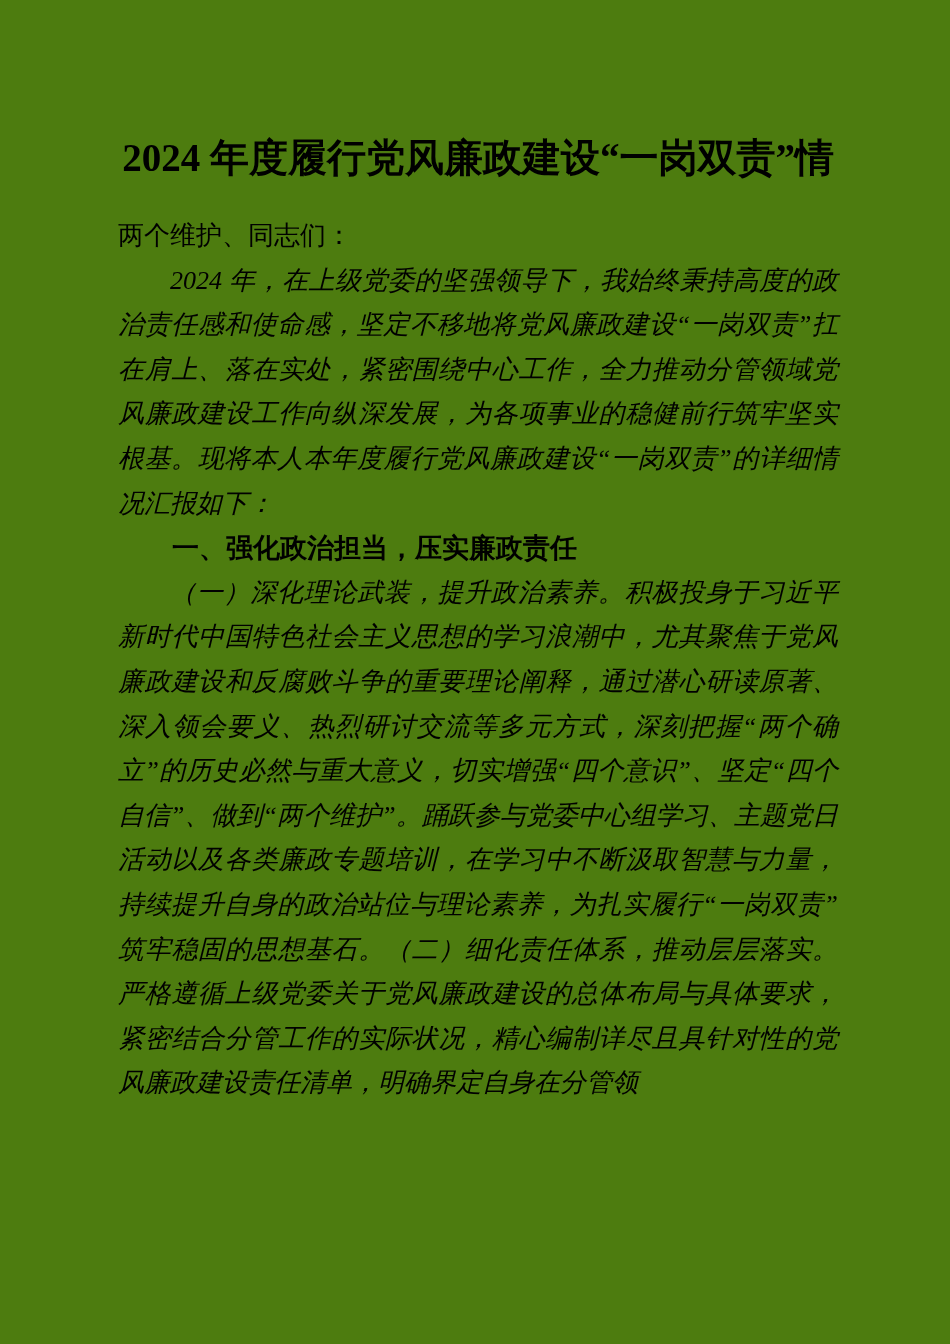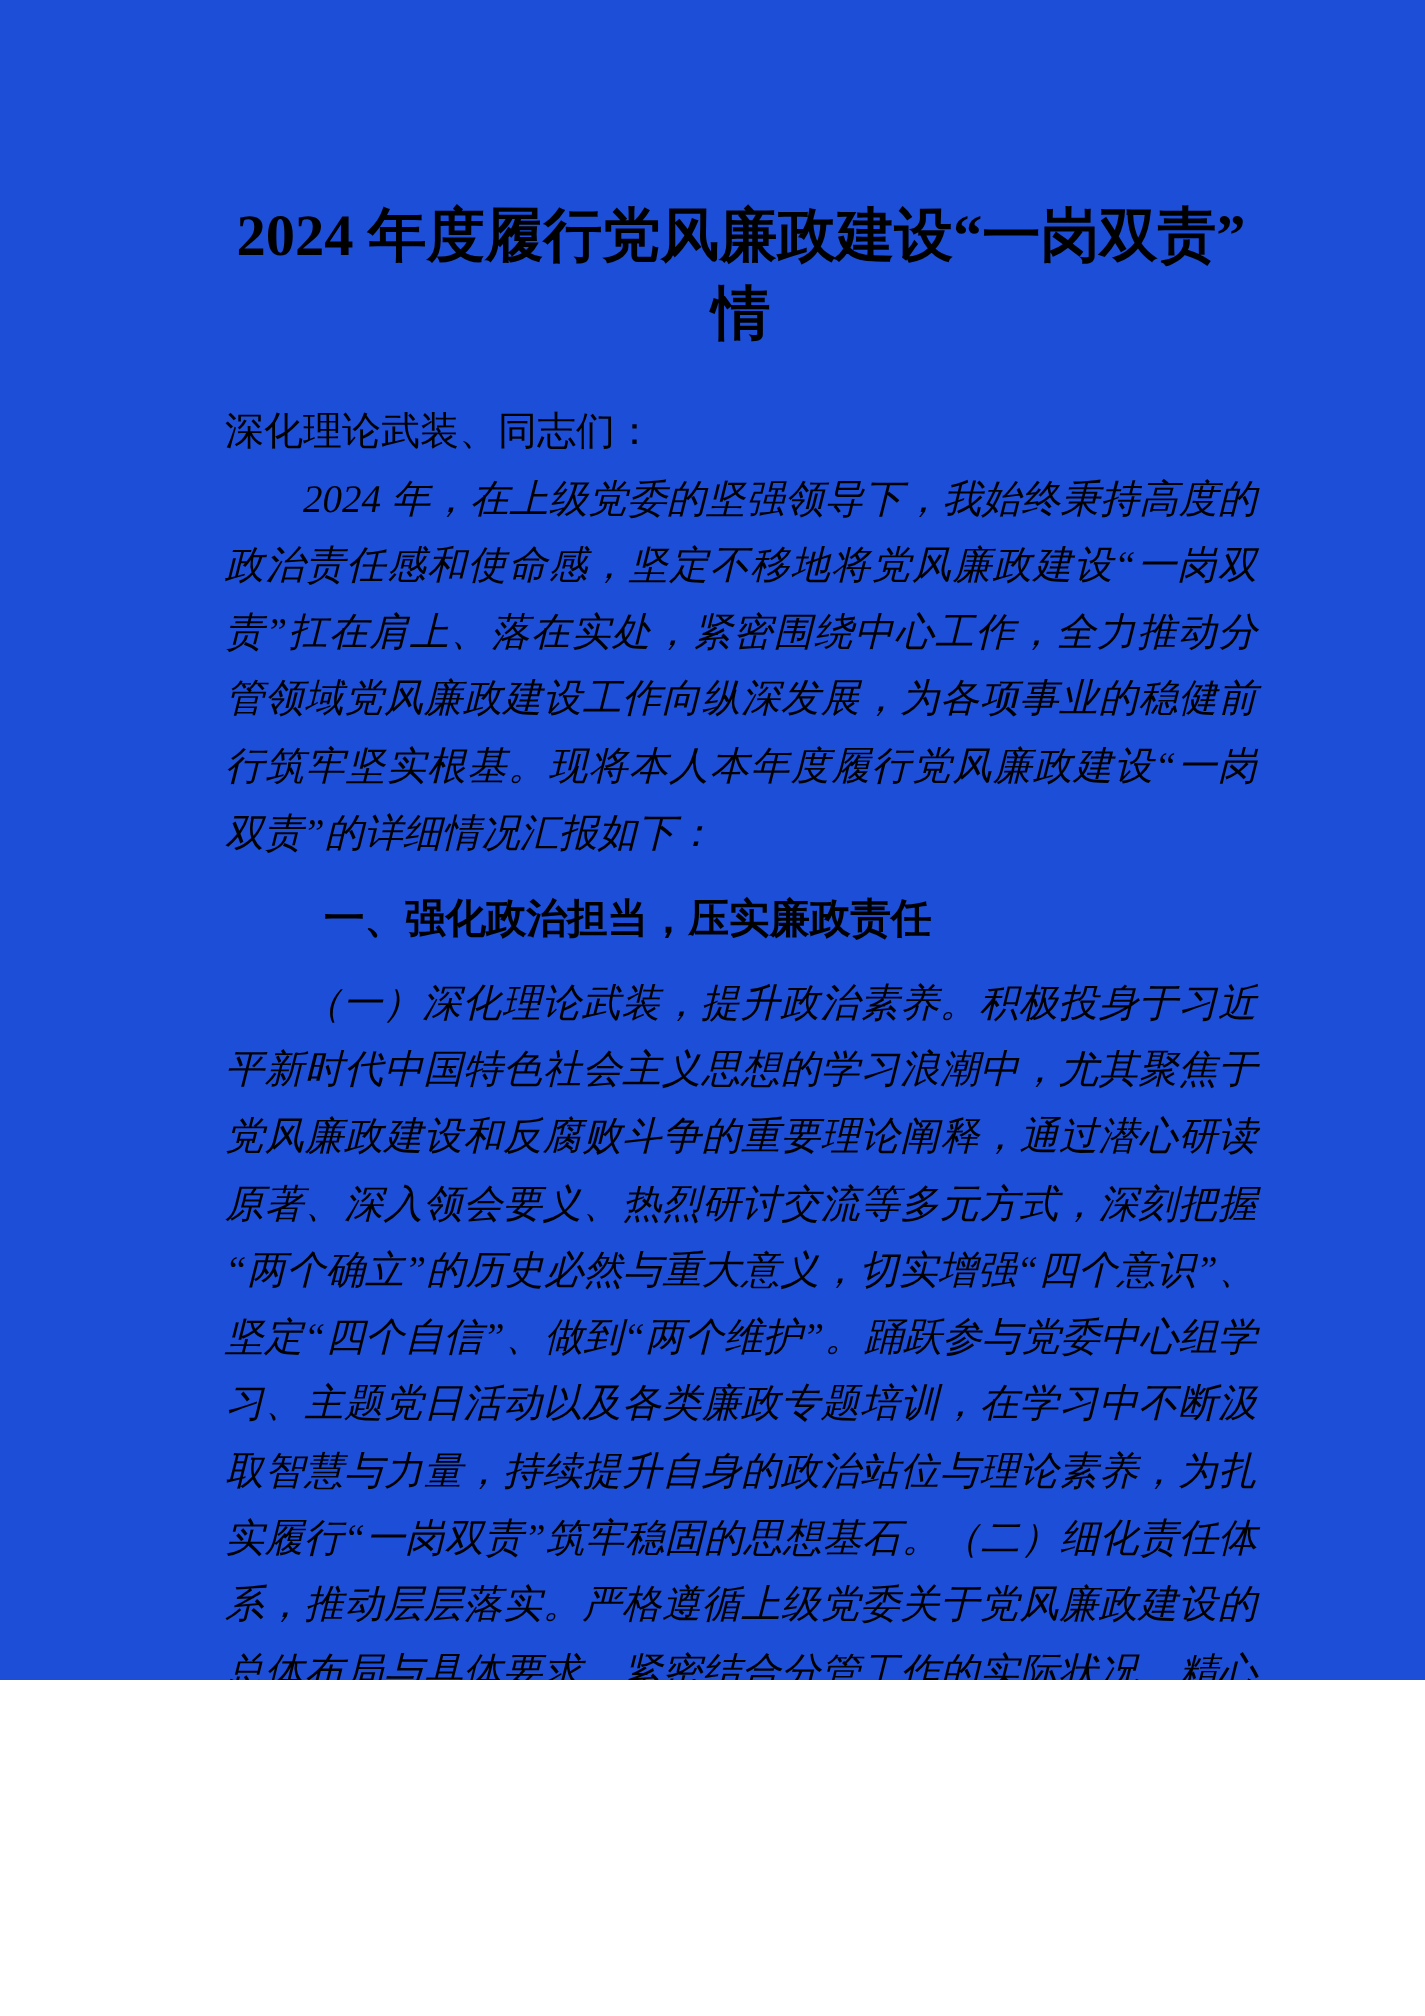--- a/index.html
+++ b/index.html
@@ -3,25 +3,24 @@
 <meta charset="utf-8">
 <style>
   html, body {
     margin: 0;
     padding: 0;
     background: #ffffff;
   }
   .page {
     position: relative;
     width: 950px;
-    height: 1120px;
-    background: #1d4ed8;
+    height: 1344px;
+    background: #4d7c0f;
     overflow: hidden;
     box-sizing: border-box;
-    padding-left: 32px;
   }
   .content {
     box-sizing: border-box;
     padding: 132px 112px 0 118px; 
   }
   .doc-title {
     margin: 0 0 30px 0;
     font-family: "Liberation Serif", serif;
     font-weight: 700;
     font-size: 39px;
@@ -39,41 +38,41 @@
     line-height: 44.6px;
     text-align: justify;
     text-justify: inter-character;
     color: #000000;
   }
   .indent {
     text-indent: 2em;
     font-style: italic;
   }
   .section-heading {
-    margin: 12px;
+    margin: 0;
     font-family: "Liberation Sans", sans-serif;
     font-weight: 700;
     font-size: 27px;
     line-height: 44.6px;
     text-indent: 2em;
     text-align: left;
     color: #000000;
   }
 </style>
 </head>
 <body>
 
 <div class="page">
   <div class="content">
 
     <h1 class="doc-title">
       <span class="title-line">2024 年度履行党风廉政建设“一岗双责”情</span>
     </h1>
 
-    <p class="body-text">深化理论武装、同志们：</p>
+    <p class="body-text">两个维护、同志们：</p>
 
     <p class="body-text indent">2024 年，在上级党委的坚强领导下，我始终秉持高度的政治责任感和使命感，坚定不移地将党风廉政建设“一岗双责”扛在肩上、落在实处，紧密围绕中心工作，全力推动分管领域党风廉政建设工作向纵深发展，为各项事业的稳健前行筑牢坚实根基。现将本人本年度履行党风廉政建设“一岗双责”的详细情况汇报如下：</p>
 
     <h2 class="section-heading">一、强化政治担当，压实廉政责任</h2>
 
     <p class="body-text indent">（一）深化理论武装，提升政治素养。积极投身于习近平新时代中国特色社会主义思想的学习浪潮中，尤其聚焦于党风廉政建设和反腐败斗争的重要理论阐释，通过潜心研读原著、深入领会要义、热烈研讨交流等多元方式，深刻把握“两个确立”的历史必然与重大意义，切实增强“四个意识”、坚定“四个自信”、做到“两个维护”。踊跃参与党委中心组学习、主题党日活动以及各类廉政专题培训，在学习中不断汲取智慧与力量，持续提升自身的政治站位与理论素养，为扎实履行“一岗双责”筑牢稳固的思想基石。（二）细化责任体系，推动层层落实。严格遵循上级党委关于党风廉政建设的总体布局与具体要求，紧密结合分管工作的实际状况，精心编制详尽且具针对性的党风廉政建设责任清单，明确界定自身在分管领</p>
 
   </div>
 </div>
 

